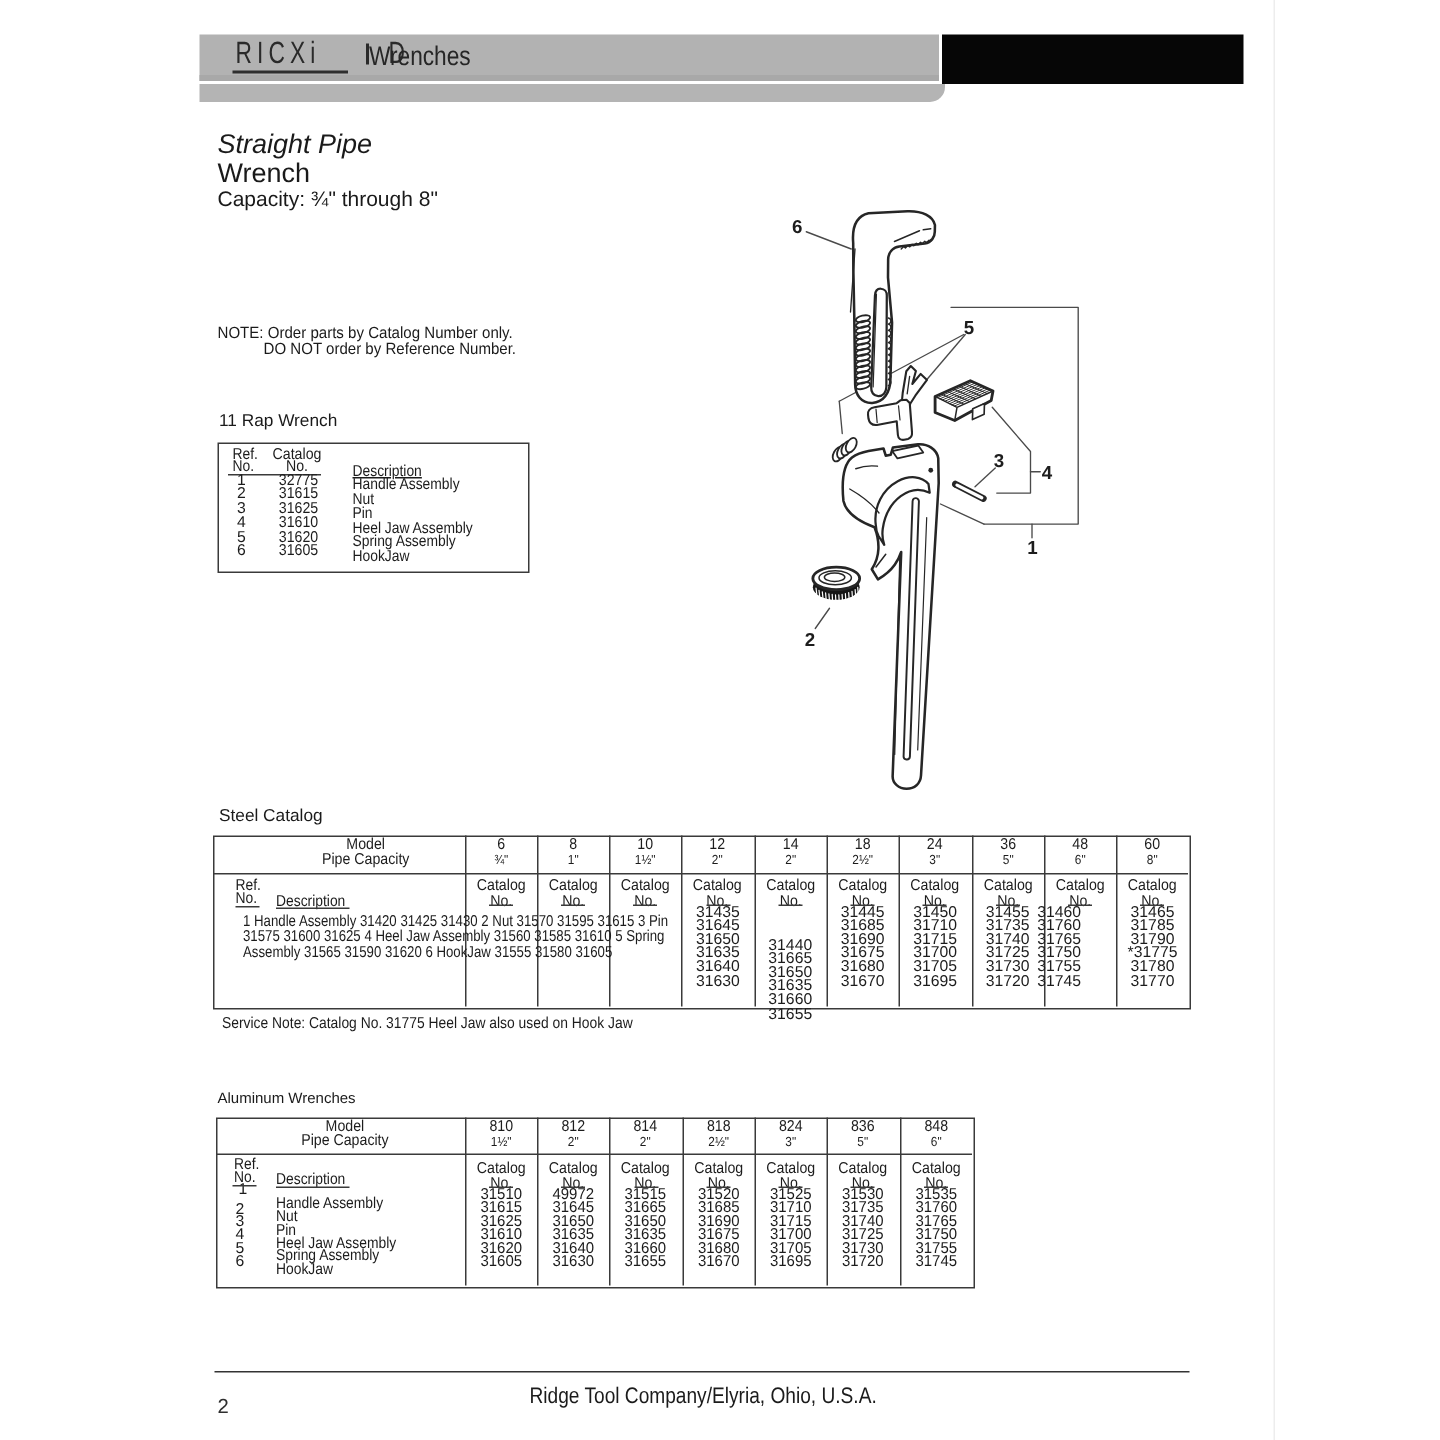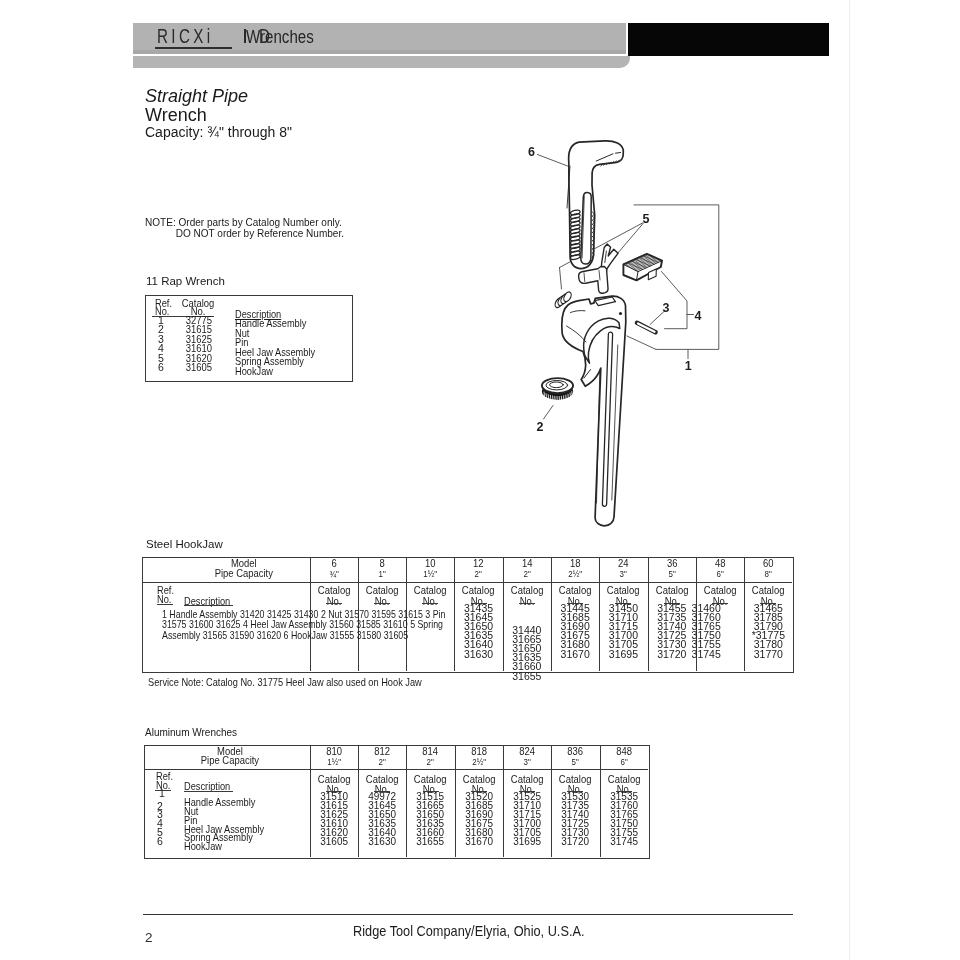--- a/index.html
+++ b/index.html
@@ -164,21 +164,21 @@
 <g font-family="'Liberation Sans',sans-serif" font-size="12.5" font-weight="bold" fill="#1d1d1d">
 <text x="528" y="155.5">6</text>
 <text x="642.5" y="222.5">5</text>
 <text x="662.5" y="311.5">3</text>
 <text x="694.5" y="319.5">4</text>
 <text x="684.8" y="369.5">1</text>
 <text x="536.5" y="430.5">2</text>
 </g>
 </svg>
 
-<div class="t" style="left:146px;top:537.5px;font-size:11.5px;color:#1a1a1a;">Steel HookJaw</div>
+<div class="t" style="left:146px;top:537.5px;font-size:11.5px;color:#1a1a1a;">Steel Catalog</div>
 <div style="position:absolute;left:141.9px;top:556.9px;width:650.6px;height:114.1px;border:1px solid #3a3a3a;"></div>
 <div class="hl" style="left:141.9px;top:581.7px;width:650.6px;"></div>
 <div class="vl" style="left:309.5px;top:556.9px;height:114.1px;"></div>
 <div class="vl" style="left:357.8px;top:556.9px;height:114.1px;"></div>
 <div class="vl" style="left:406.1px;top:556.9px;height:114.1px;"></div>
 <div class="vl" style="left:454.4px;top:556.9px;height:114.1px;"></div>
 <div class="vl" style="left:502.7px;top:556.9px;height:114.1px;"></div>
 <div class="vl" style="left:551.0px;top:556.9px;height:114.1px;"></div>
 <div class="vl" style="left:599.3px;top:556.9px;height:114.1px;"></div>
 <div class="vl" style="left:647.6px;top:556.9px;height:114.1px;"></div>

